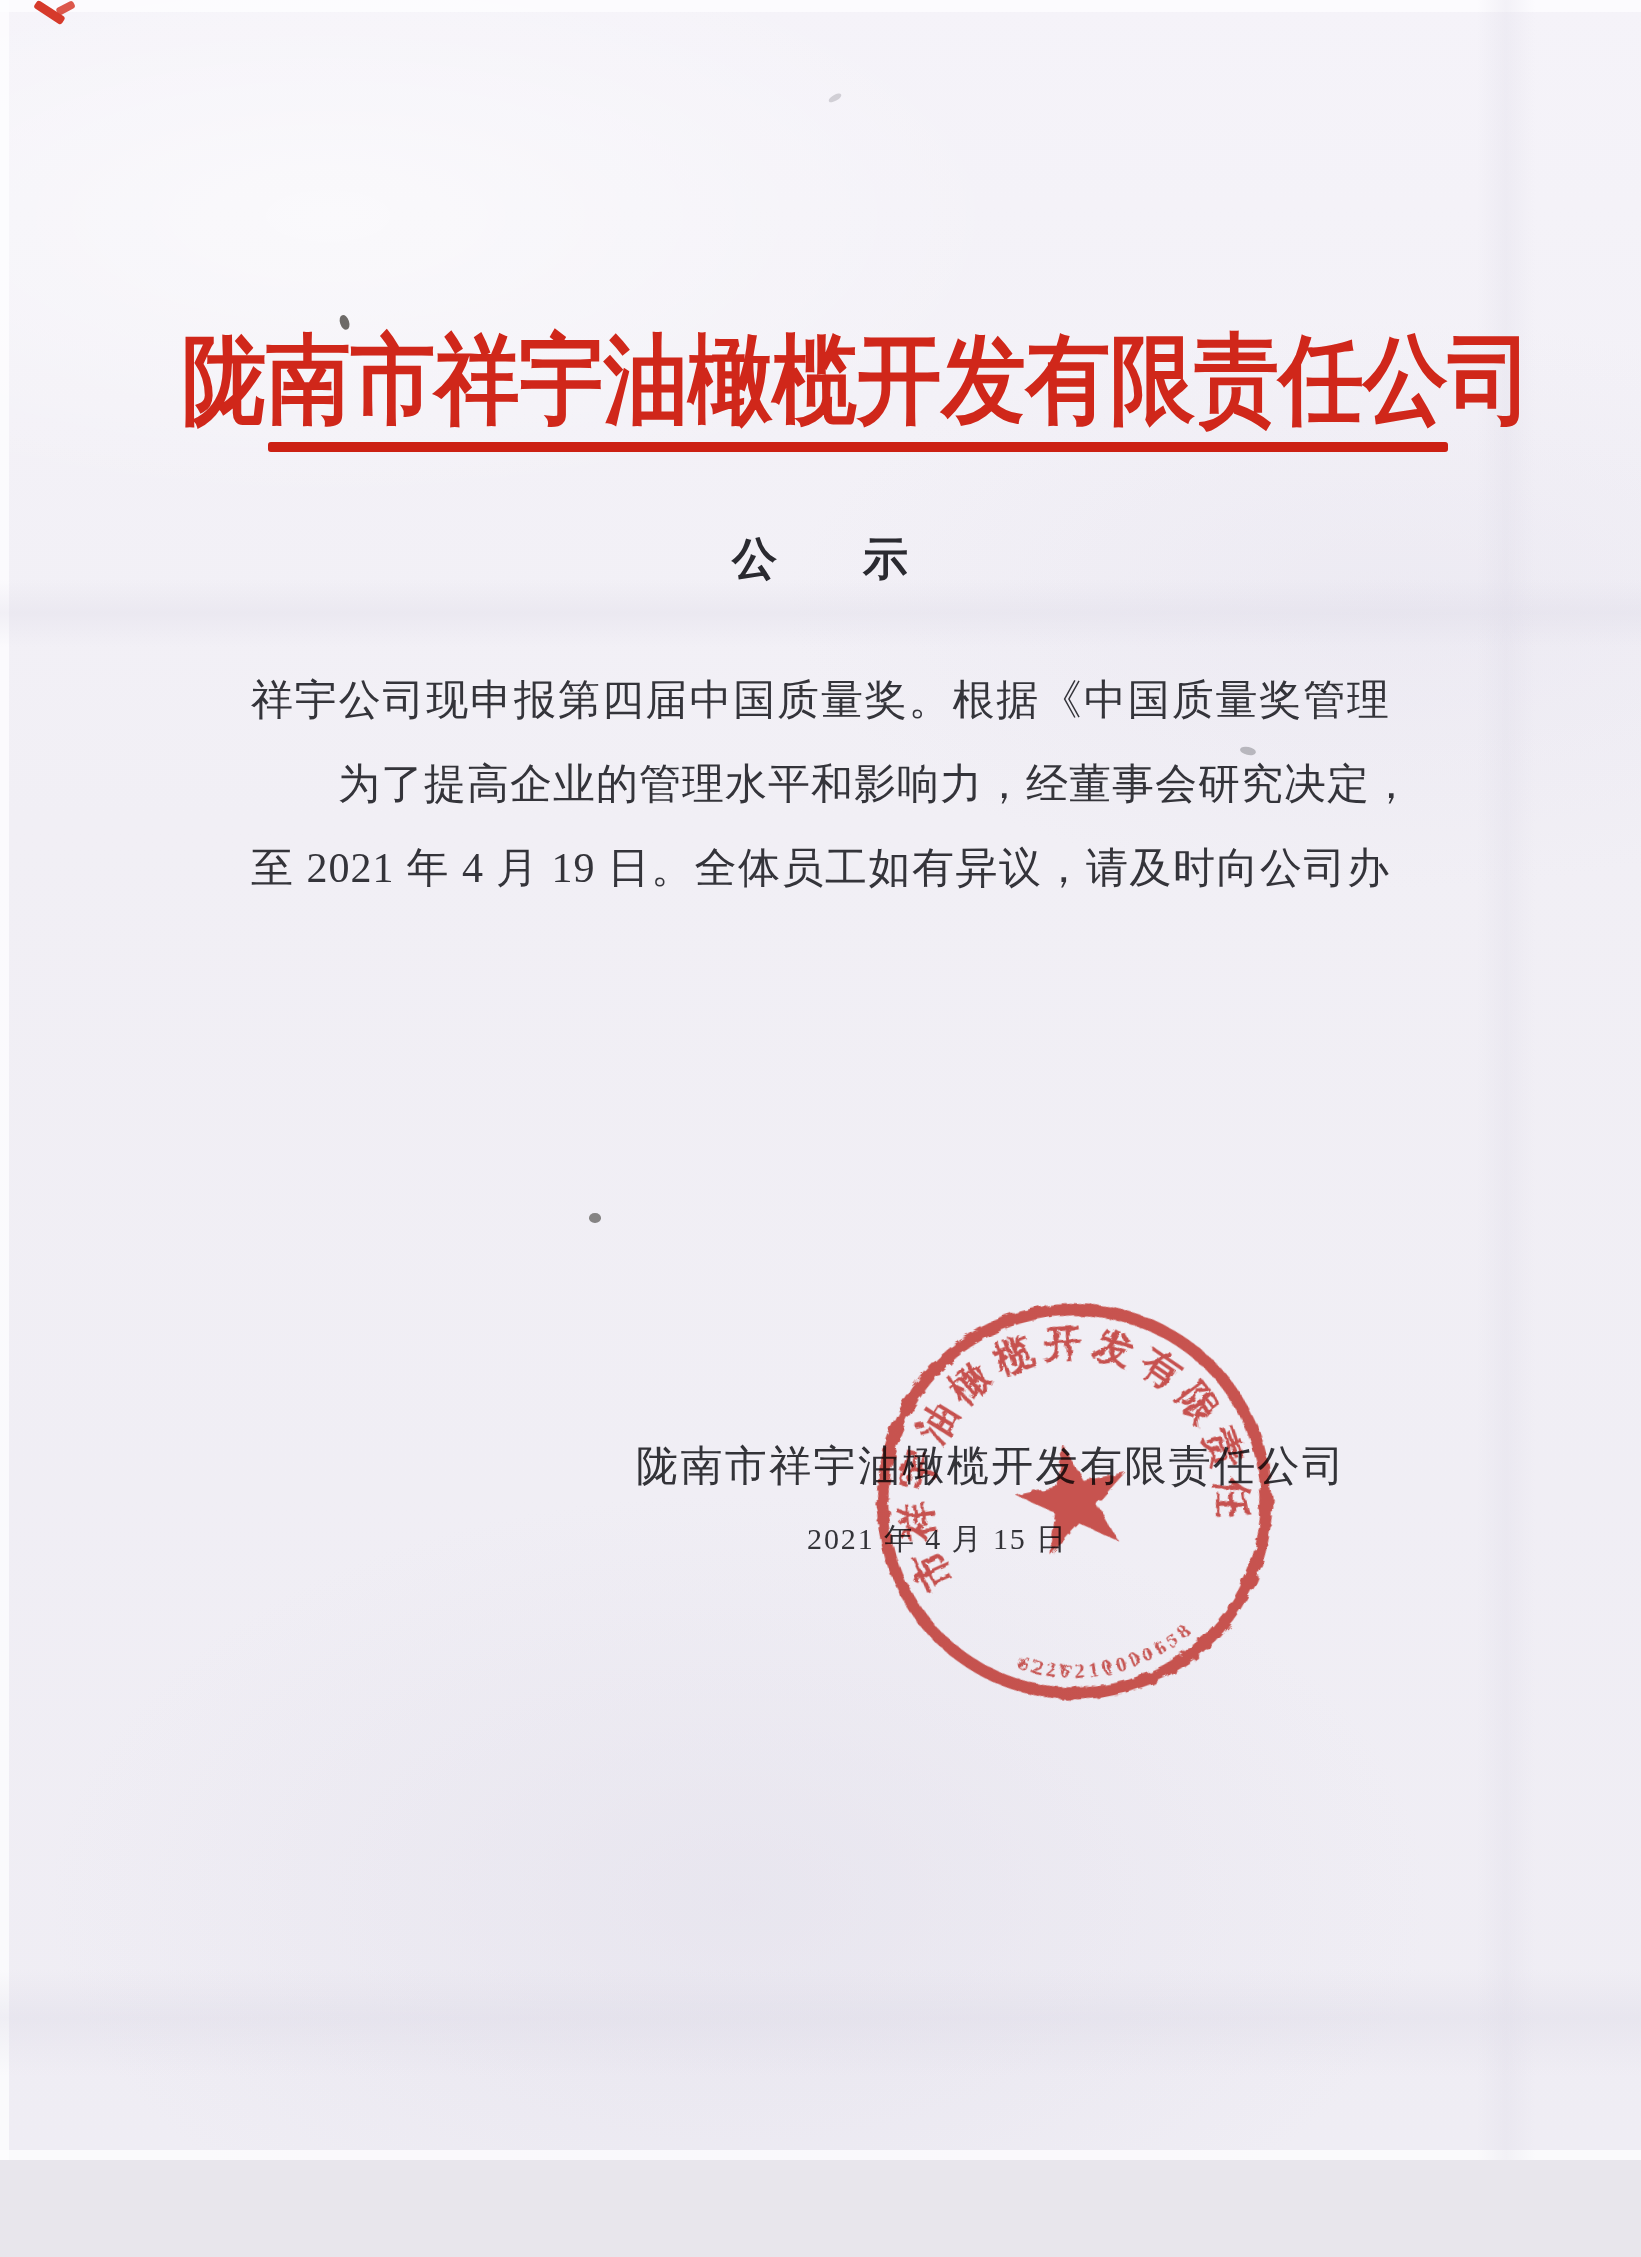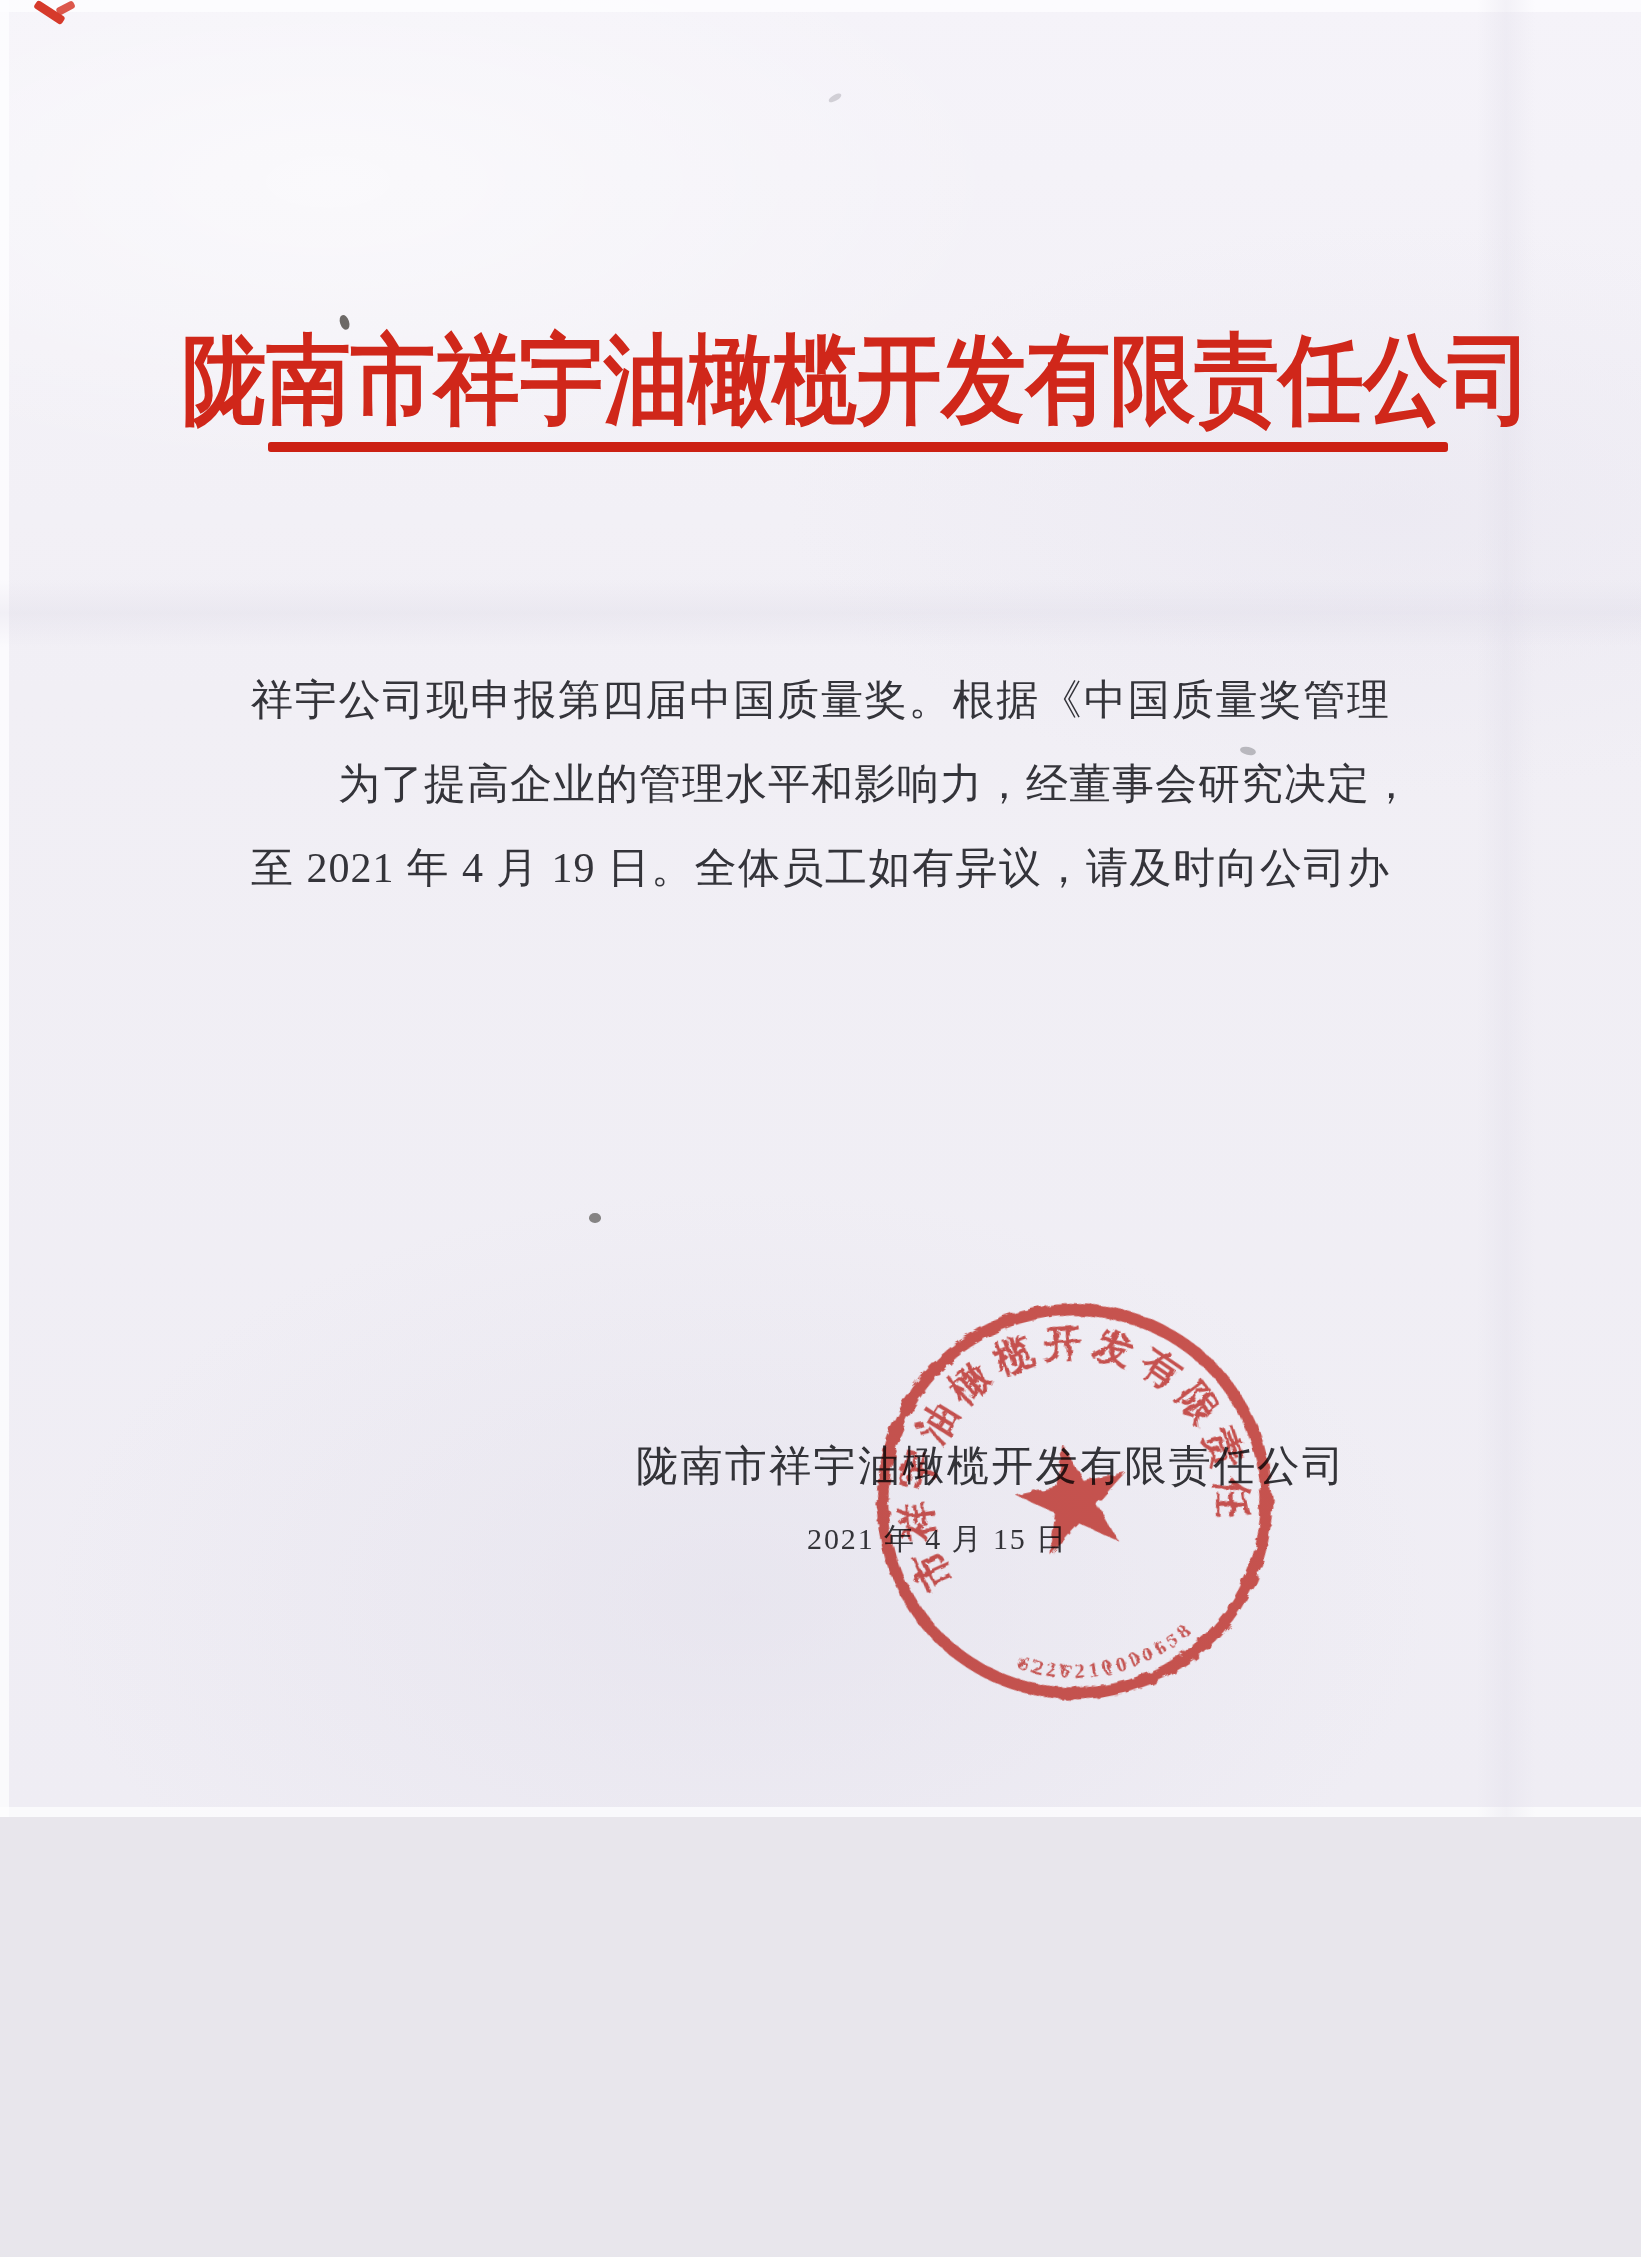--- a/index.html
+++ b/index.html
@@ -1,17 +1,17 @@
 <!DOCTYPE html>
 <html><head>
 <meta charset="utf-8">
 <style>
   html,body{margin:0;padding:0;background:#e8e6ec;}
   .page{
-    position:relative;width:1641px;height:1817px;overflow:hidden;
+    position:relative;width:1641px;height:2160px;overflow:hidden;
     font-family:"Liberation Serif","DejaVu Serif",serif;
     background:
       radial-gradient(1159px 483px at 20% 10%, rgba(255,255,255,.55), rgba(255,255,255,0) 60%),
       radial-gradient(869px 406px at 85% 28%, rgba(226,223,236,.35), rgba(255,255,255,0) 70%),
       radial-gradient(1062px 628px at 45% 88%, rgba(221,218,231,.40), rgba(255,255,255,0) 65%),
       linear-gradient(180deg,#f5f3f9 0%,#f1eff5 38%,#efedf4 100%);
   }
   
   .edge{position:absolute;background:rgba(253,253,255,.75);}
   .edge.top{left:0;top:0;width:100%;height:11.6px;}
@@ -85,20 +85,23 @@
   <div class="pen-mark m1"></div>
   <div class="pen-mark m2"></div>
   <div class="speck s1"></div>
   <div class="speck s2"></div>
   <div class="speck s3"></div>
   <div class="speck s4"></div>
 
   <div class="title">陇南市祥宇油橄榄开发有限责任公司</div>
   <div class="title-underline"></div>
 
+  <div class="notice">
+    <span class="g1">公</span><span class="g2">示</span>
+  </div>
 
   <div class="body-text">
     <div class="line">祥宇公司现申报第四届中国质量奖。根据《中国质量奖管理</div>
     <div class="line indent">为了提高企业的管理水平和影响力，经董事会研究决定，</div>
     <div class="line">至 2021 年 4 月 19 日。全体员工如有异议，请及时向公司办</div>
   </div>
 
   <div class="sig-company">陇南市祥宇油橄榄开发有限责任公司</div>
   <div class="sig-date">2021 年 4 月 15 日</div>
 

